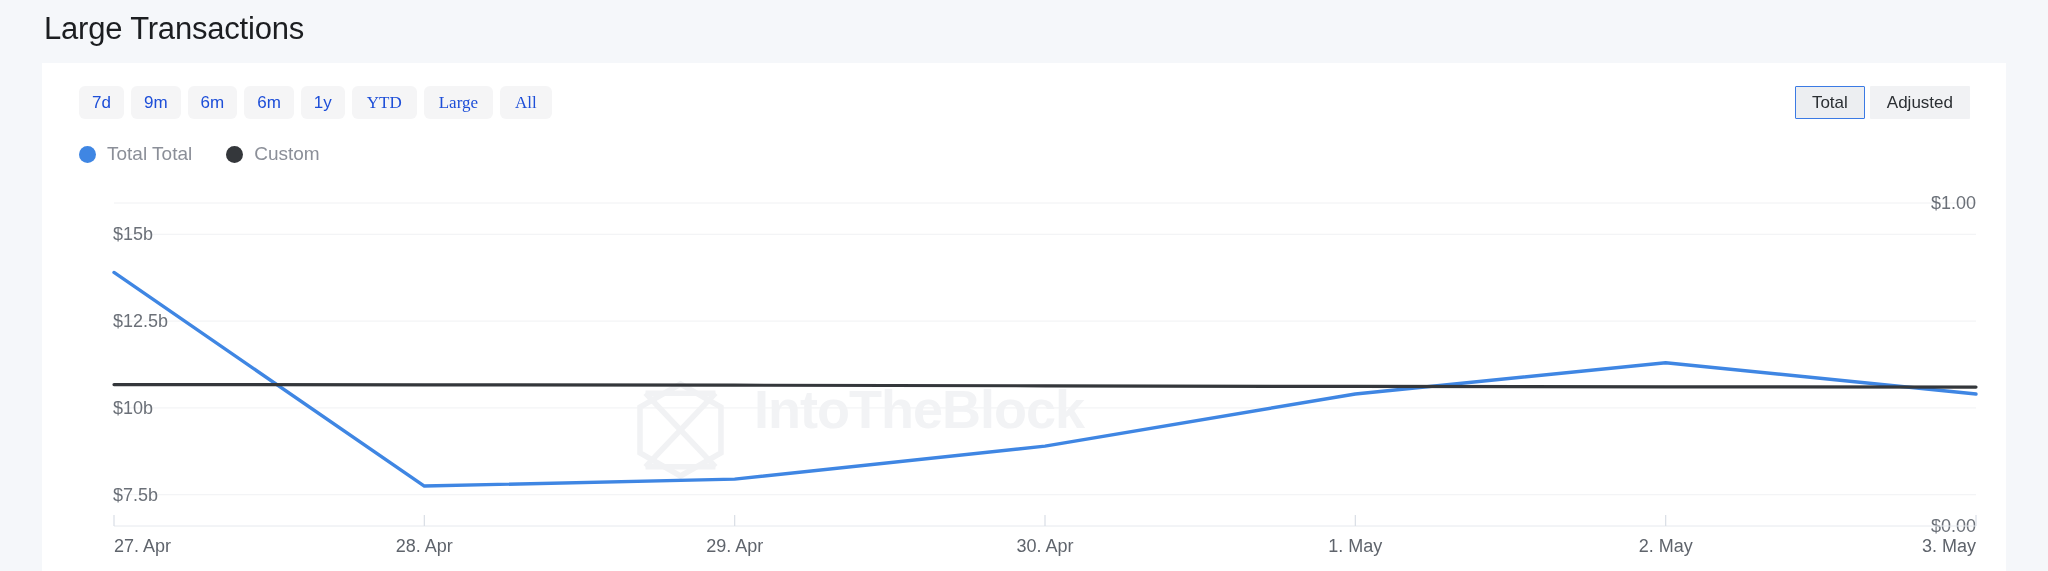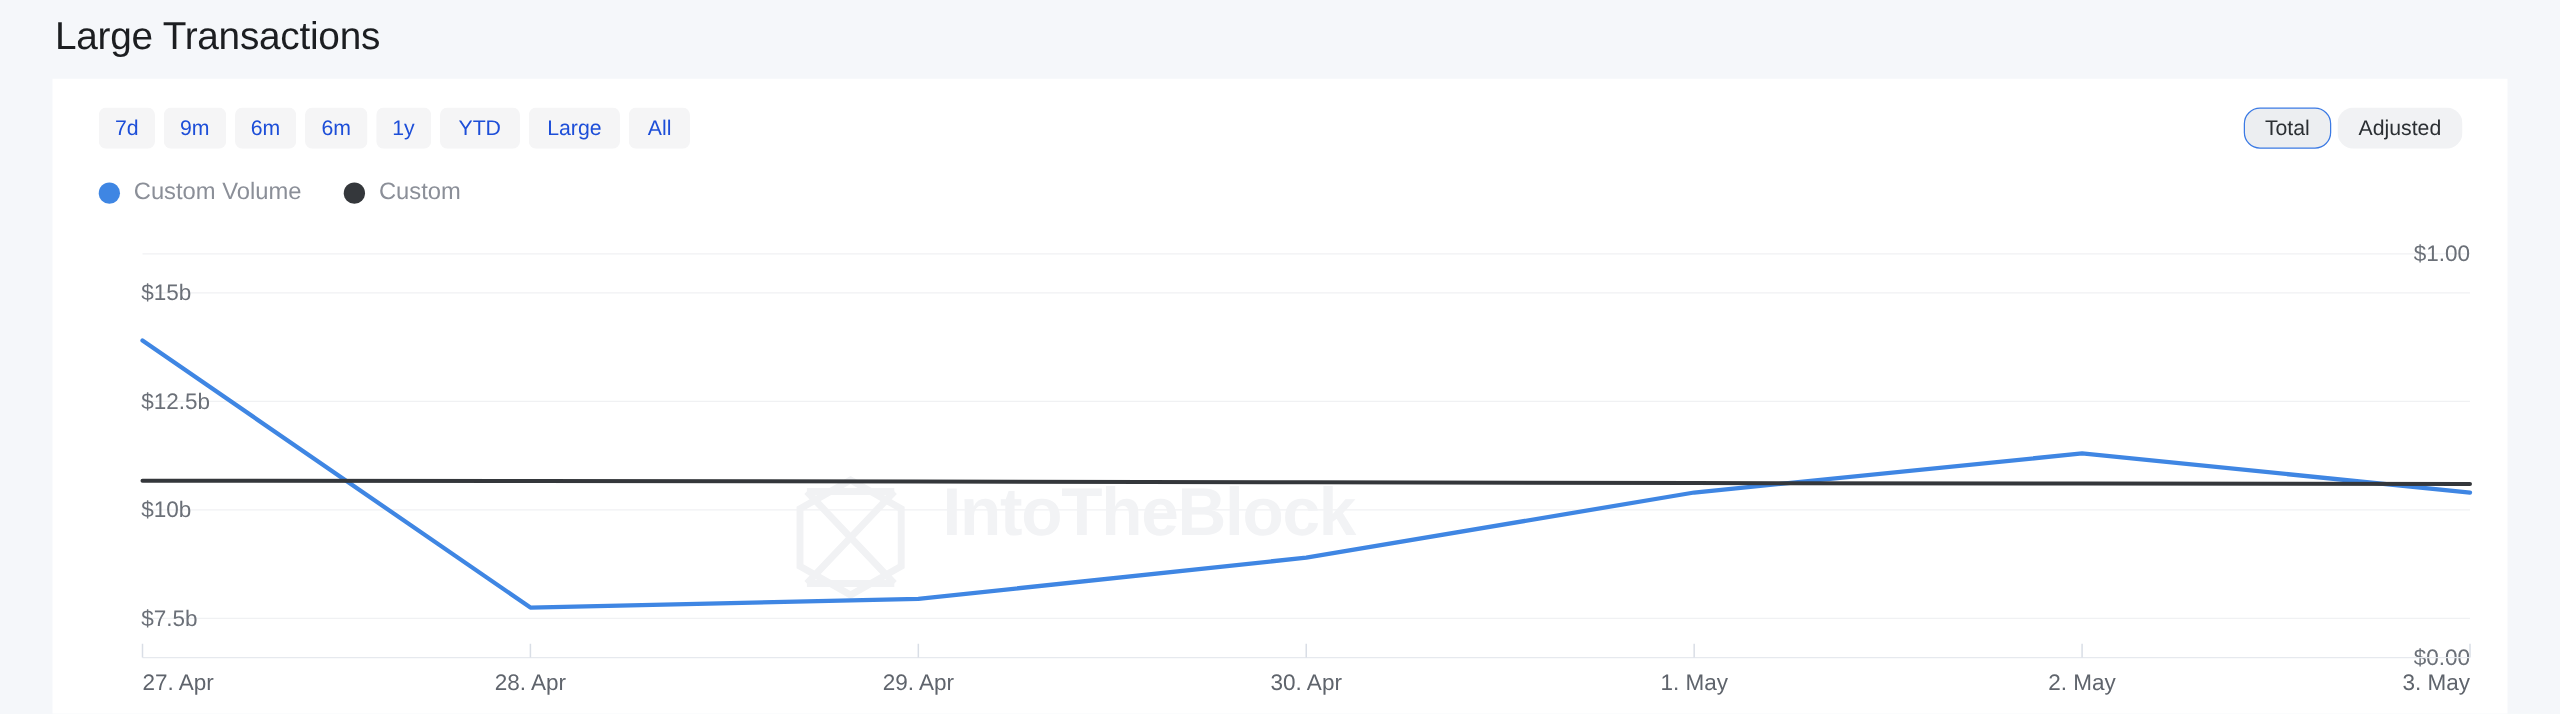--- a/index.html
+++ b/index.html
@@ -67,38 +67,38 @@
     background: #f5f5f6;
     border: 1px solid transparent;
     border-radius: 6px;
     font-size: 17px;
     line-height: 1;
     color: #1d4ed8;
     font-family: "Liberation Sans", sans-serif;
     cursor: pointer;
     white-space: nowrap;
   }
-  .range-btn.wide { padding: 0 14px; }
+  .range-btn.wide { padding: 0 14px; font-family: Liberation Serif, serif; }
 
   #mode-group {
     position: absolute;
     right: 36px;
     top: 23px;
     display: flex;
     gap: 5px;
   }
   .mode-btn {
     height: 33px;
     padding: 0 16px;
     display: flex;
     align-items: center;
     justify-content: center;
     background: #f1f2f4;
     border: 1px solid transparent;
-    border-radius: 13px;
+    border-radius: 1px;
     font-size: 17px;
     line-height: 1;
     color: #2b2f33;
     font-family: "Liberation Sans", sans-serif;
     cursor: pointer;
     white-space: nowrap;
   }
   .mode-btn.selected {
     background: #eceef1;
     border: 1.5px solid #3b7ae4;
@@ -189,21 +189,21 @@
         </div>
       <div id="mode-group">
           <div class="mode-btn selected">Total</div>
           <div class="mode-btn">Adjusted</div>
         </div>
     </div>
 
     <div id="legend">
         <div class="legend-item">
           <span class="legend-dot" style="background: rgb(63, 134, 227);"></span>
-          <span class="legend-label">Custom Volume</span>
+          <span class="legend-label">Total Total</span>
         </div>
         <div class="legend-item">
           <span class="legend-dot" style="background: rgb(52, 55, 59);"></span>
           <span class="legend-label">Custom</span>
         </div>
       </div>
 
     <div id="chart-wrap">
       <svg id="chart-svg" width="1964" height="396" viewBox="0 0 1964 396">
 

